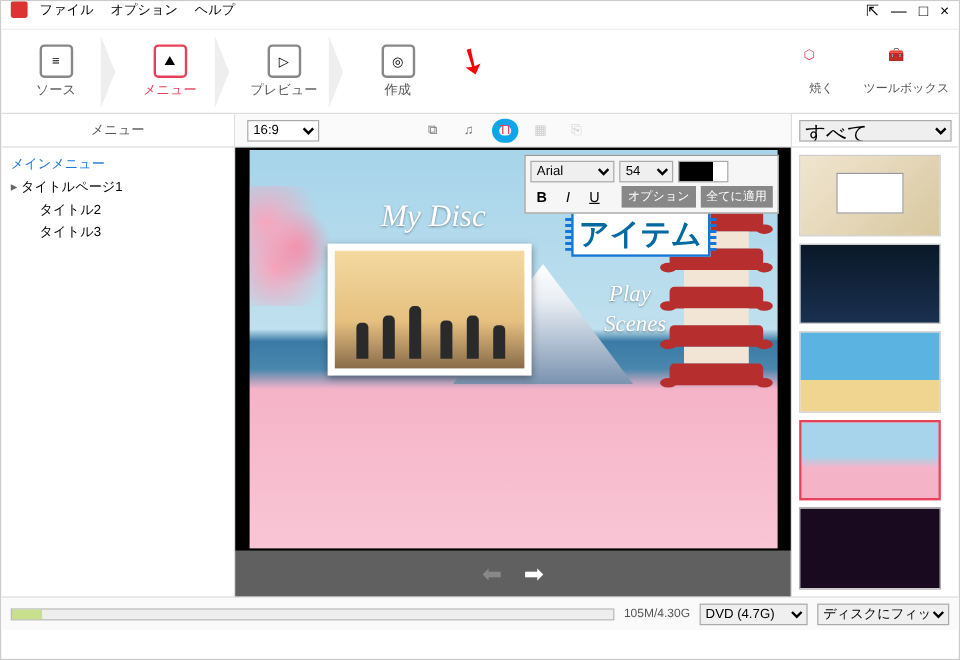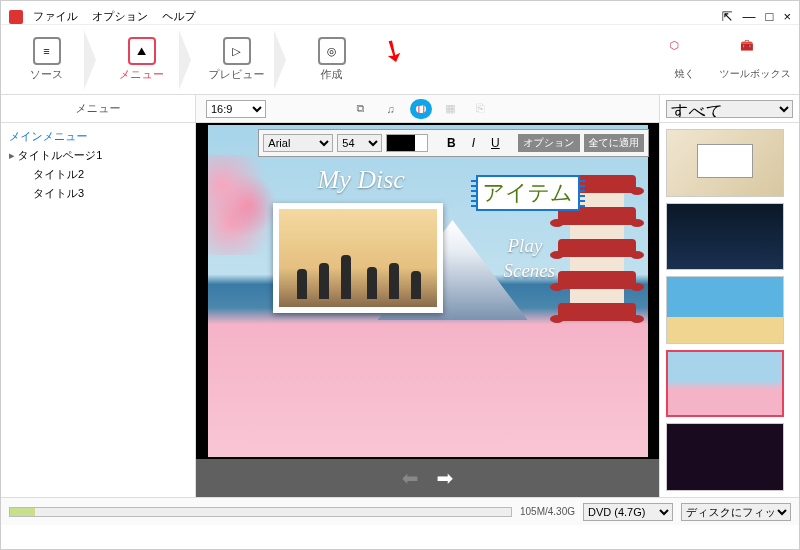--- a/index.html
+++ b/index.html
@@ -1,17 +1,17 @@
 <!DOCTYPE html>
 <html><head>
 <meta charset="utf-8">
 <style>
 *{box-sizing:border-box;margin:0;padding:0;font-family:"Meiryo","Yu Gothic",sans-serif}
 body{width:800px;height:550px;background:#fff;font-size:11px;overflow:hidden;border:1px solid #ccc}
-.titlebar{height:24px;background:#fff;display:flex;align-items:flex-end;padding:0 8px;border-bottom:1px solid #eee}
+.titlebar{height:24px;background:#fff;display:flex;align-items:flex-start;padding:0 8px;border-bottom:1px solid #eee}
 .app-icon{width:14px;height:14px;background:#d33;border-radius:2px;margin-right:10px}
 .menubar{display:flex;gap:14px;flex:1}
 .menubar span{cursor:pointer}
 .winbtns{display:flex;gap:10px;font-size:13px}
 .winbtns span{cursor:pointer}
 .toolbar{height:70px;display:flex;align-items:center;padding:0 8px;border-bottom:1px solid #ddd;position:relative}
 .step{width:75px;display:flex;flex-direction:column;align-items:center;gap:2px;cursor:pointer;position:relative}
 .step .ico{width:28px;height:28px;border:2px solid #888;border-radius:4px;display:flex;align-items:center;justify-content:center}
 .step .lbl{font-size:11px;color:#555}
 .step.active .ico{border-color:#e8415b}
@@ -50,26 +50,26 @@
 .person{position:absolute;bottom:8px;width:10px;height:36px;background:#2a2a2a;border-radius:4px 4px 0 0}
 .person:nth-child(1){left:18px;height:30px}
 .person:nth-child(2){left:40px;height:36px}
 .person:nth-child(3){left:62px;height:44px}
 .person:nth-child(4){left:88px;height:32px}
 .person:nth-child(5){left:110px;height:36px}
 .person:nth-child(6){left:132px;height:28px}
 .playlbl,.sceneslbl{position:absolute;color:#fff;font-style:italic;font-family:"Brush Script MT",cursive;font-size:19px;text-shadow:0 1px 2px rgba(0,0,0,.4)}
 .playlbl{left:300px;top:110px}
 .sceneslbl{left:296px;top:135px}
-.itembox{position:absolute;left:268px;top:50px;padding:1px 5px;border:2px solid #1676d6;background:#fff;color:#4d7c0f;font-size:22px;font-weight:normal;display:flex;align-items:center}
+.itembox{position:absolute;left:268px;top:50px;padding:1px 5px;border:2px solid #1676d6;background:#fff;color:#0369a1;font-size:25px;font-weight:bold;display:flex;align-items:center}
 .itembox::before,.itembox::after{content:"";position:absolute;width:6px;height:28px;background:repeating-linear-gradient(0deg,#1676d6 0 2px,transparent 2px 5px)}
 .itembox::before{left:-7px}.itembox::after{right:-7px}
 .blossom{position:absolute;width:80px;height:100px;background:radial-gradient(circle at 30% 30%,#f7a6bd 0%,transparent 50%),radial-gradient(circle at 60% 50%,#f28aa8 0%,transparent 45%),radial-gradient(circle at 40% 70%,#f7a6bd 0%,transparent 50%)}
 .blossom.left{left:-10px;top:30px}
-.txttool{position:absolute;right:10px;top:6px;background:#f6f6f6;border:1px solid #999;padding:4px;display:flex;flex-direction:row;gap:14px;font-size:11px;z-index:5}
+.txttool{position:absolute;right:10px;top:6px;background:#f6f6f6;border:1px solid #999;padding:4px;display:flex;flex-direction:column;gap:3px;font-size:11px;z-index:5}
 .txttool .row{display:flex;gap:4px;align-items:center}
 .txttool select,.txttool input{font-size:11px;height:18px;border:1px solid #aaa}
 .fontsel{width:70px}.sizesel{width:45px}
 .colorbox{width:42px;height:18px;border:1px solid #aaa;background:linear-gradient(90deg,#000 70%,#fff 70%)}
 .fmtbtn{width:18px;height:18px;display:flex;align-items:center;justify-content:center;font-size:12px;cursor:pointer}
 .txtbtn{height:18px;padding:0 5px;background:#888;color:#fff;border:none;font-size:10px;cursor:pointer}
 .navbar{height:38px;background:#606060;display:flex;align-items:center;justify-content:center;gap:18px;font-size:20px;color:#ccc}
 .navbar span:first-child{color:#888}
 .right{width:140px;border-left:1px solid #ddd;display:flex;flex-direction:column}
 .rhdr{height:28px;border-bottom:1px solid #ddd;display:flex;align-items:center;padding:0 6px}

